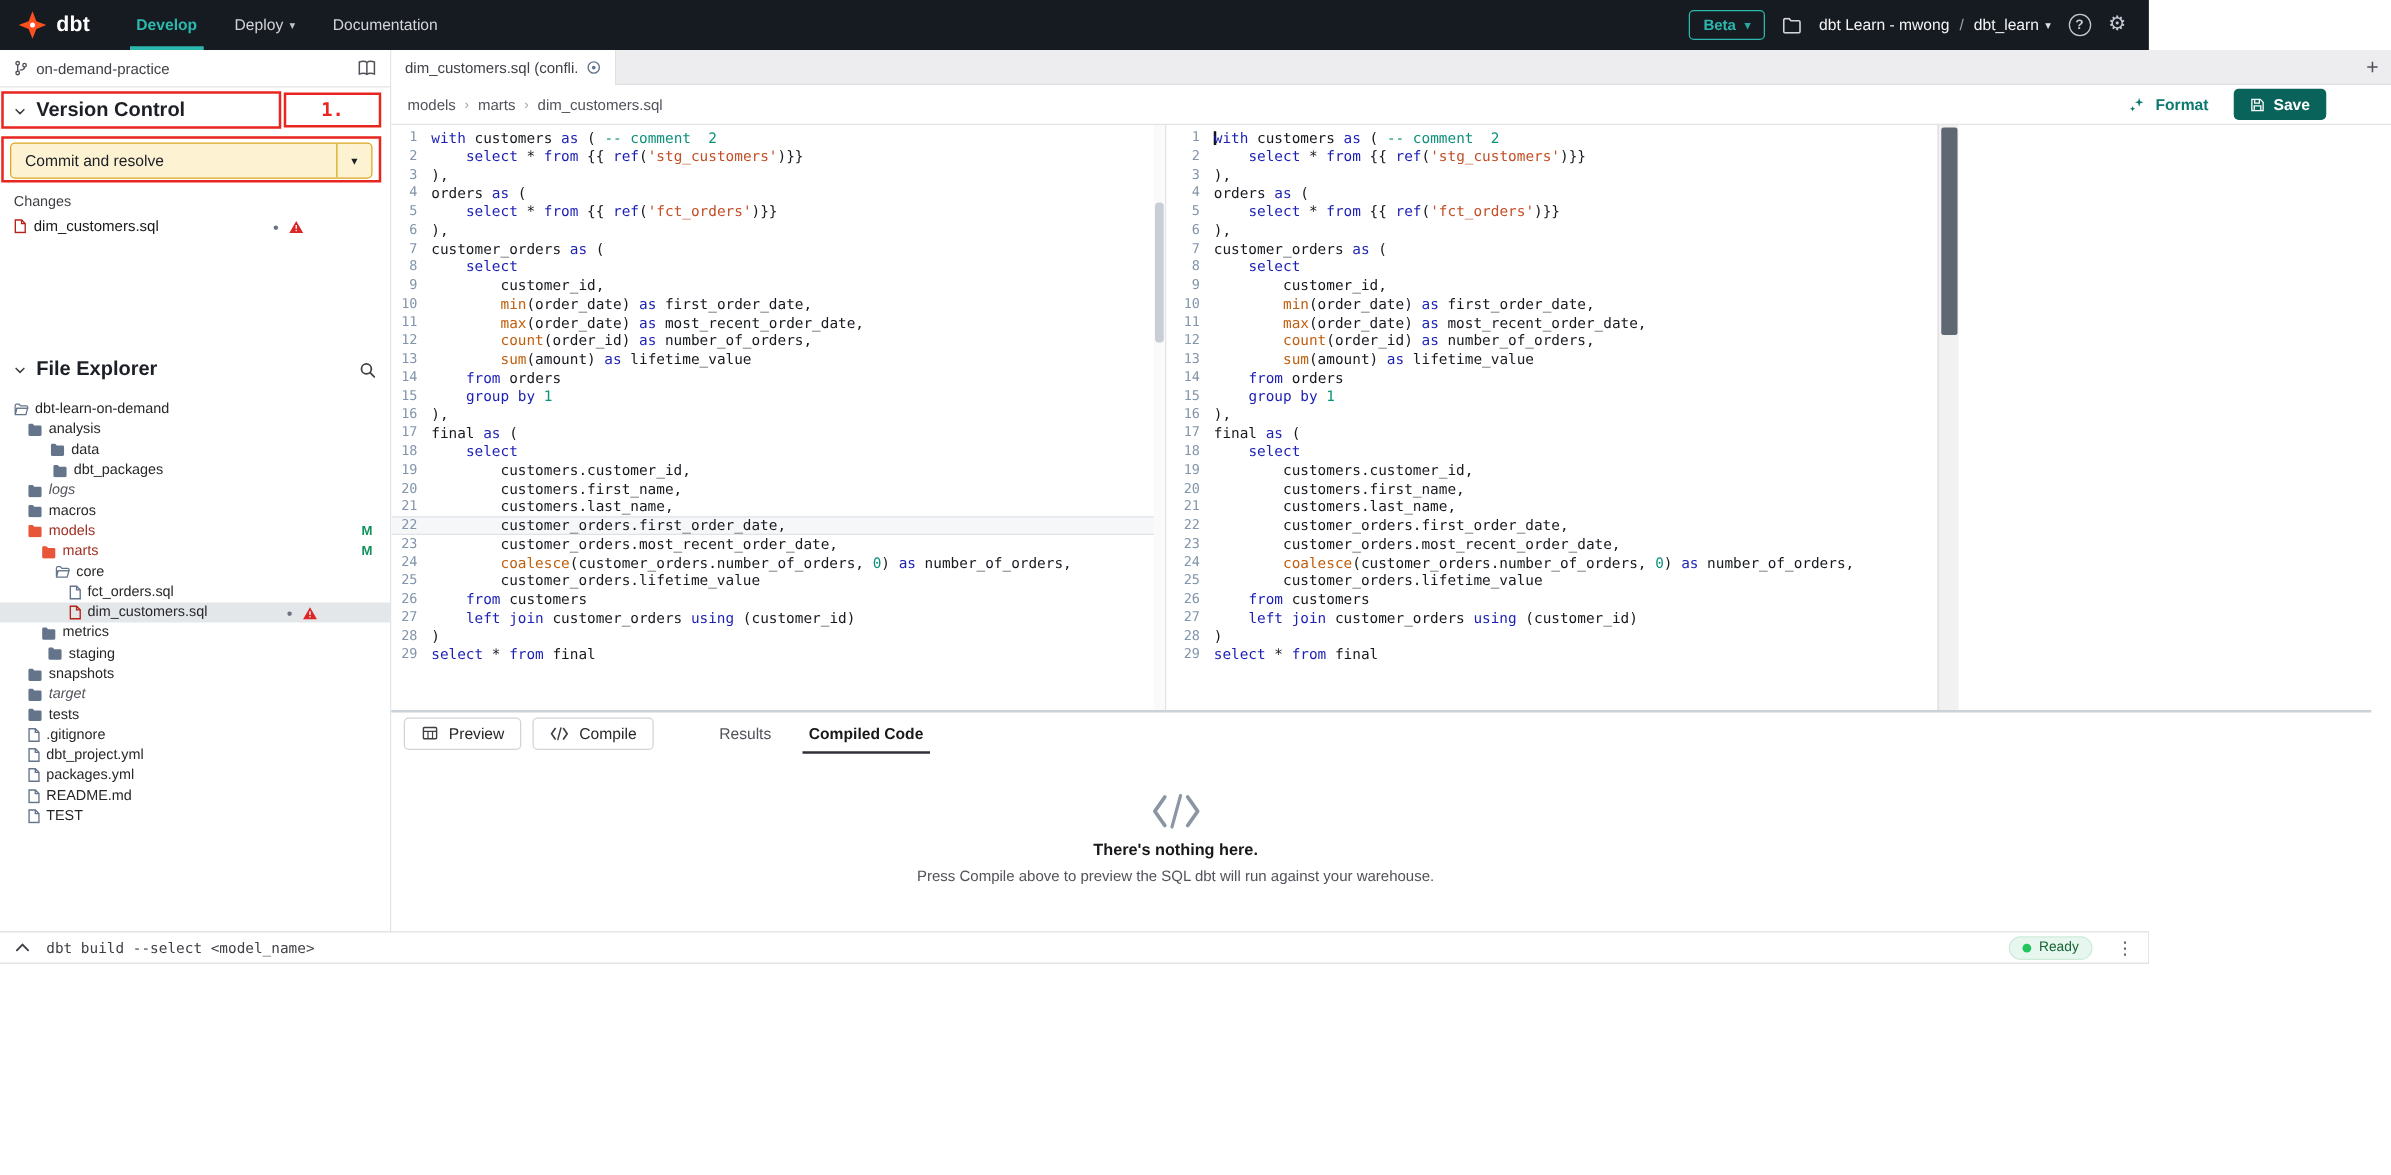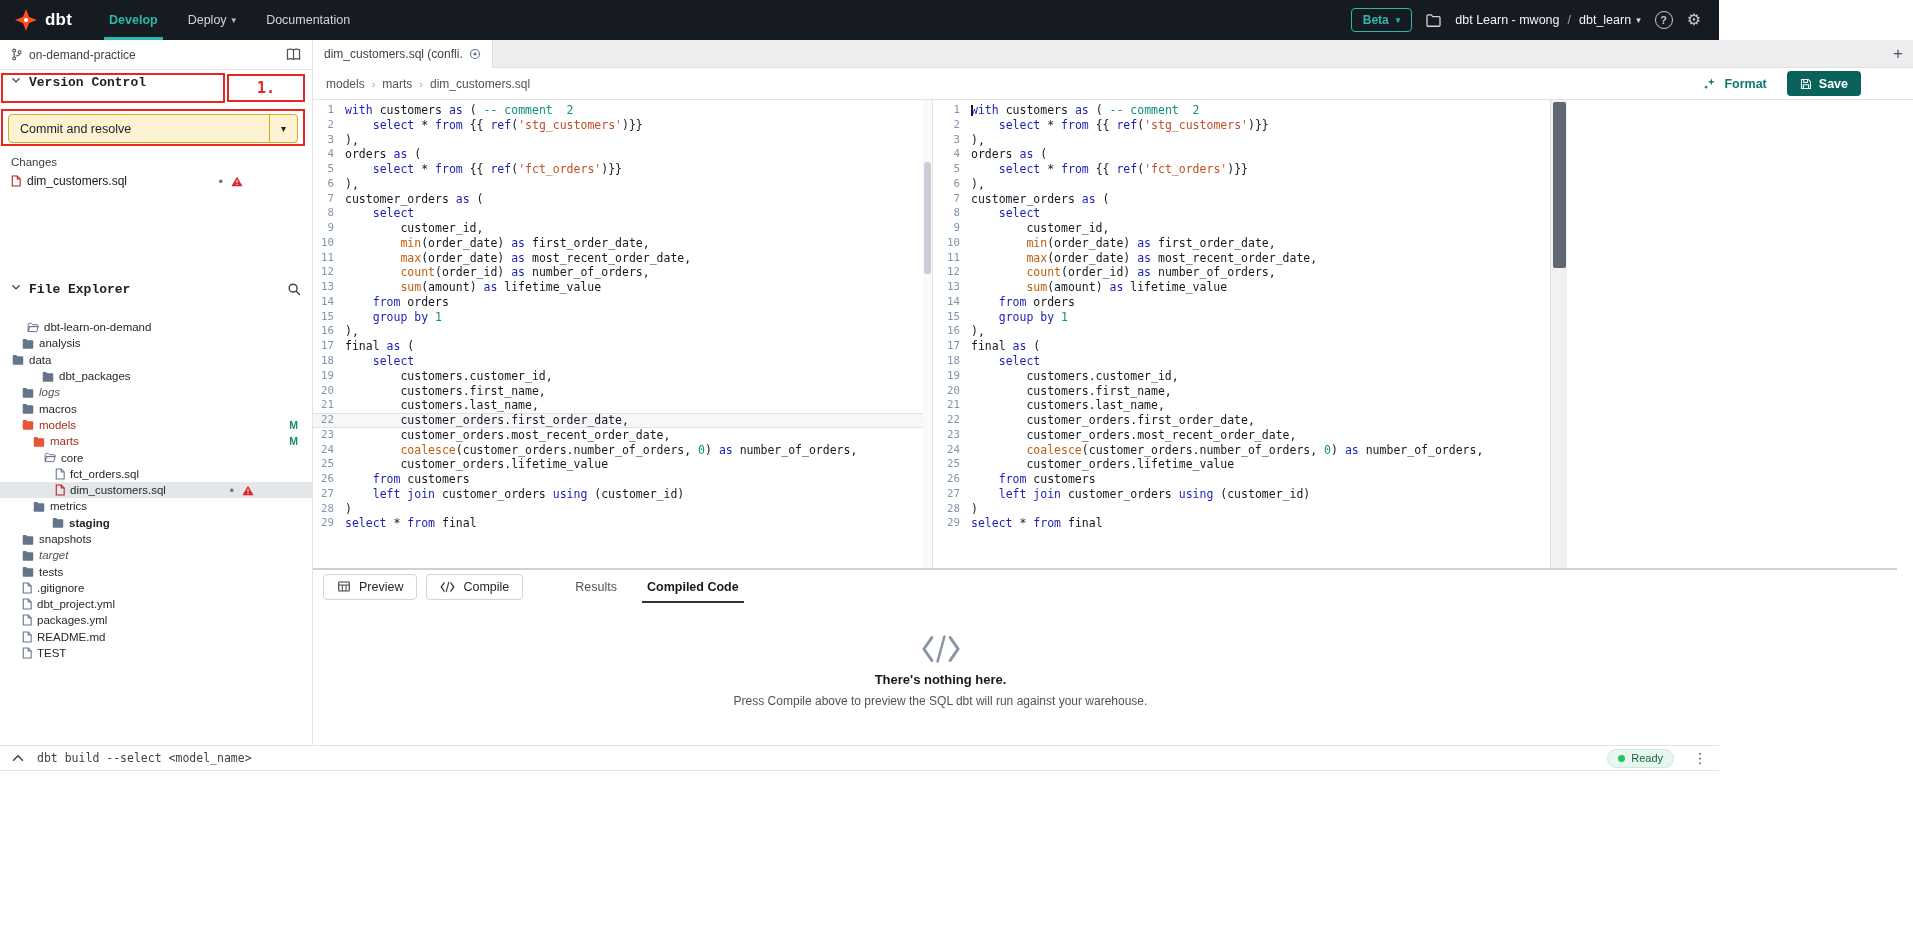--- a/index.html
+++ b/index.html
@@ -23,21 +23,21 @@
   .acct-group{display:flex;align-items:center;gap:8px;font-size:12.5px;color:#f4f4f5;}
   .acct-sep{color:#9ca3af;}
   .proj{display:flex;align-items:center;gap:5px;}
   .help{width:18px;height:18px;border:1.4px solid #c3cad3;border-radius:50%;display:flex;align-items:center;justify-content:center;font-size:11px;color:#c3cad3;font-weight:700;}
   .gear{font-size:16px;color:#c3cad3;line-height:1;}
 
   
   .sidebar{position:absolute;top:40px;left:0;width:313px;height:705px;background:#fff;border-right:1px solid #e4e4e7;}
   .sidebar-top{height:30px;border-bottom:1px solid #e4e4e7;display:flex;align-items:center;gap:7px;padding:0 11px;color:#3f3f46;font-size:12px;}
   .sidebar-top .grow{flex:1;}
-  .sec-header{display:flex;align-items:flex-start;gap:8px;padding:0 11px;height:28px;font-weight:700;font-size:13px;color:#1c1f26;font-family:Liberation Mono, monospace;}
+  .sec-header{display:flex;align-items:center;gap:8px;padding:0 11px;height:28px;font-weight:700;font-size:16px;color:#1c1f26;}
   .vc-header{margin-top:5px;}
   .commit-btn{margin:11px 8px 0;display:flex;width:290px;height:29px;border:1px solid #d8a820;border-radius:4px;background:#fdf3d3;overflow:hidden;align-items:stretch;}
   .commit-main{flex:1;display:flex;align-items:center;padding:0 11px;font-size:12.5px;color:#1c1f26;}
   .commit-caret{width:28px;border-left:1px solid #d8a820;display:flex;align-items:center;justify-content:center;color:#1c1f26;font-size:10px;}
   .changes-label{padding:13px 11px 4px;font-size:11.5px;color:#3f3f46;}
   .changed-row{display:flex;align-items:center;gap:6px;padding:2px 11px;height:18px;font-size:12px;color:#18181b;}
   .row-extras{margin-left:auto;display:flex;align-items:center;gap:8px;padding-right:58px;color:#6b7280;}
   .fe-section{margin-top:92px;}
   .fe-header .grow{flex:1;}
   .tree{margin-top:9px;}
@@ -232,38 +232,38 @@
         <span>File Explorer</span>
         <span class="grow"></span>
         <span>
           <svg width="14" height="14" viewBox="0 0 16 16">
               <circle cx="7" cy="7" r="4.5" fill="none" stroke="#3f3f46" stroke-width="1.6"></circle>
               <path d="M10.6 10.6L14.2 14.2" stroke="#3f3f46" stroke-width="1.6" stroke-linecap="round"></path>
             </svg>
         </span>
       </div>
       <div class="tree" id="file-tree">
-          <div class="tree-row" style="padding-left: 27px;">
+          <div class="tree-row" style="padding-left: 11px;">
             <span class="tree-icon">
               <svg width="12" height="11" viewBox="0 0 16 14">
                 <path d="M1.5 3c0-.8.6-1.5 1.4-1.5h2.8l1.6 1.8h6.3c.8 0 1.4.7 1.4 1.5v1H3.2L1.5 12z" fill="none" stroke="currentColor" stroke-width="1.3"></path>
                 <path d="M3.2 5.8h11.6L13 12.5H1.6z" fill="none" stroke="currentColor" stroke-width="1.3"></path>
               </svg>
             </span>
             <span class="tree-label">dbt-learn-on-demand</span>
           </div>
           <div class="tree-row" style="padding-left: 22px;">
             <span class="tree-icon">
               <svg width="12" height="11" viewBox="0 0 16 14">
                 <path d="M1 2.5c0-.8.6-1.5 1.4-1.5h3.2l1.6 1.8h6.4c.8 0 1.4.7 1.4 1.5v8.2c0 .8-.6 1.5-1.4 1.5H2.4c-.8 0-1.4-.7-1.4-1.5z" fill="currentColor"></path>
               </svg>
             </span>
             <span class="tree-label">analysis</span>
           </div>
-          <div class="tree-row" style="padding-left: 12px;">
+          <div class="tree-row" style="padding-left: 40px;">
             <span class="tree-icon">
               <svg width="12" height="11" viewBox="0 0 16 14">
                 <path d="M1 2.5c0-.8.6-1.5 1.4-1.5h3.2l1.6 1.8h6.4c.8 0 1.4.7 1.4 1.5v8.2c0 .8-.6 1.5-1.4 1.5H2.4c-.8 0-1.4-.7-1.4-1.5z" fill="currentColor"></path>
               </svg>
             </span>
             <span class="tree-label">data</span>
           </div>
           <div class="tree-row" style="padding-left: 22px; margin-left: 20px;">
             <span class="tree-icon">
               <svg width="12" height="11" viewBox="0 0 16 14">
@@ -344,21 +344,21 @@
             </span>
           </div>
           <div class="tree-row" style="padding-left: 33px;">
             <span class="tree-icon">
               <svg width="12" height="11" viewBox="0 0 16 14">
                 <path d="M1 2.5c0-.8.6-1.5 1.4-1.5h3.2l1.6 1.8h6.4c.8 0 1.4.7 1.4 1.5v8.2c0 .8-.6 1.5-1.4 1.5H2.4c-.8 0-1.4-.7-1.4-1.5z" fill="currentColor"></path>
               </svg>
             </span>
             <span class="tree-label">metrics</span>
           </div>
-          <div class="tree-row" style="padding-left: 52px; font-weight: bold;">
+          <div class="tree-row" style="padding-left: 38px;">
             <span class="tree-icon">
               <svg width="12" height="11" viewBox="0 0 16 14">
                 <path d="M1 2.5c0-.8.6-1.5 1.4-1.5h3.2l1.6 1.8h6.4c.8 0 1.4.7 1.4 1.5v8.2c0 .8-.6 1.5-1.4 1.5H2.4c-.8 0-1.4-.7-1.4-1.5z" fill="currentColor"></path>
               </svg>
             </span>
             <span class="tree-label">staging</span>
           </div>
           <div class="tree-row" style="padding-left: 22px;">
             <span class="tree-icon">
               <svg width="12" height="11" viewBox="0 0 16 14">

